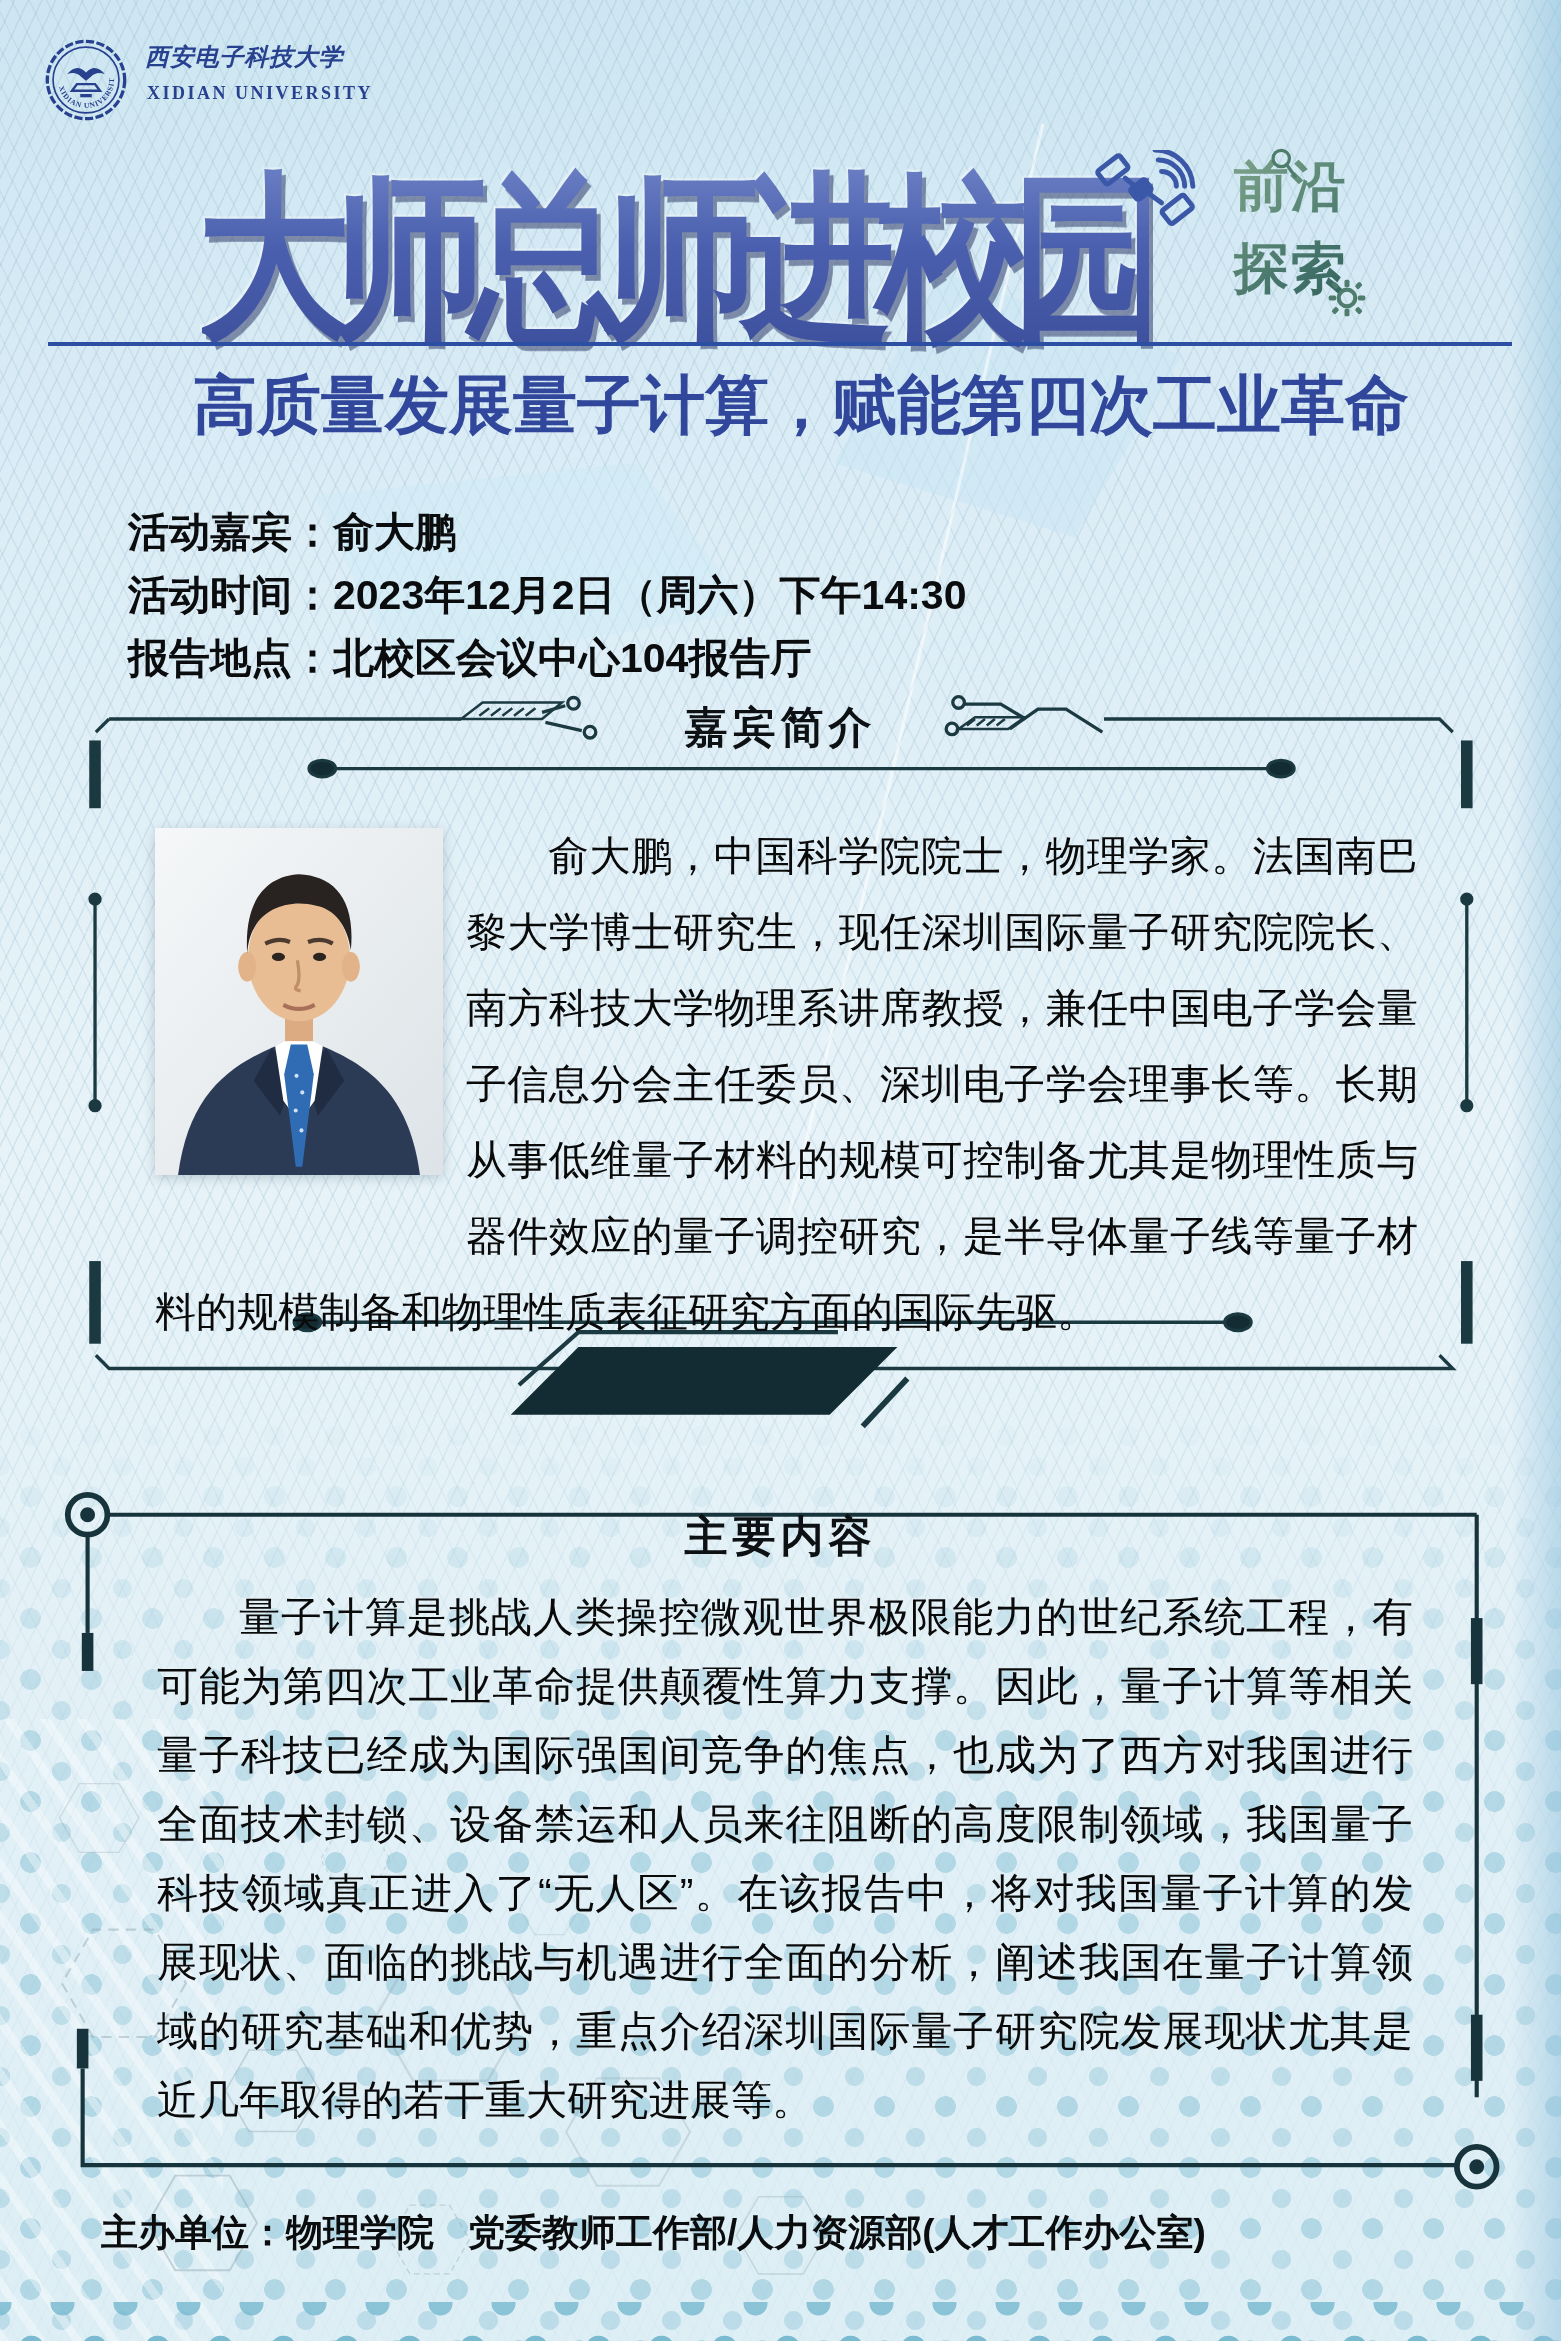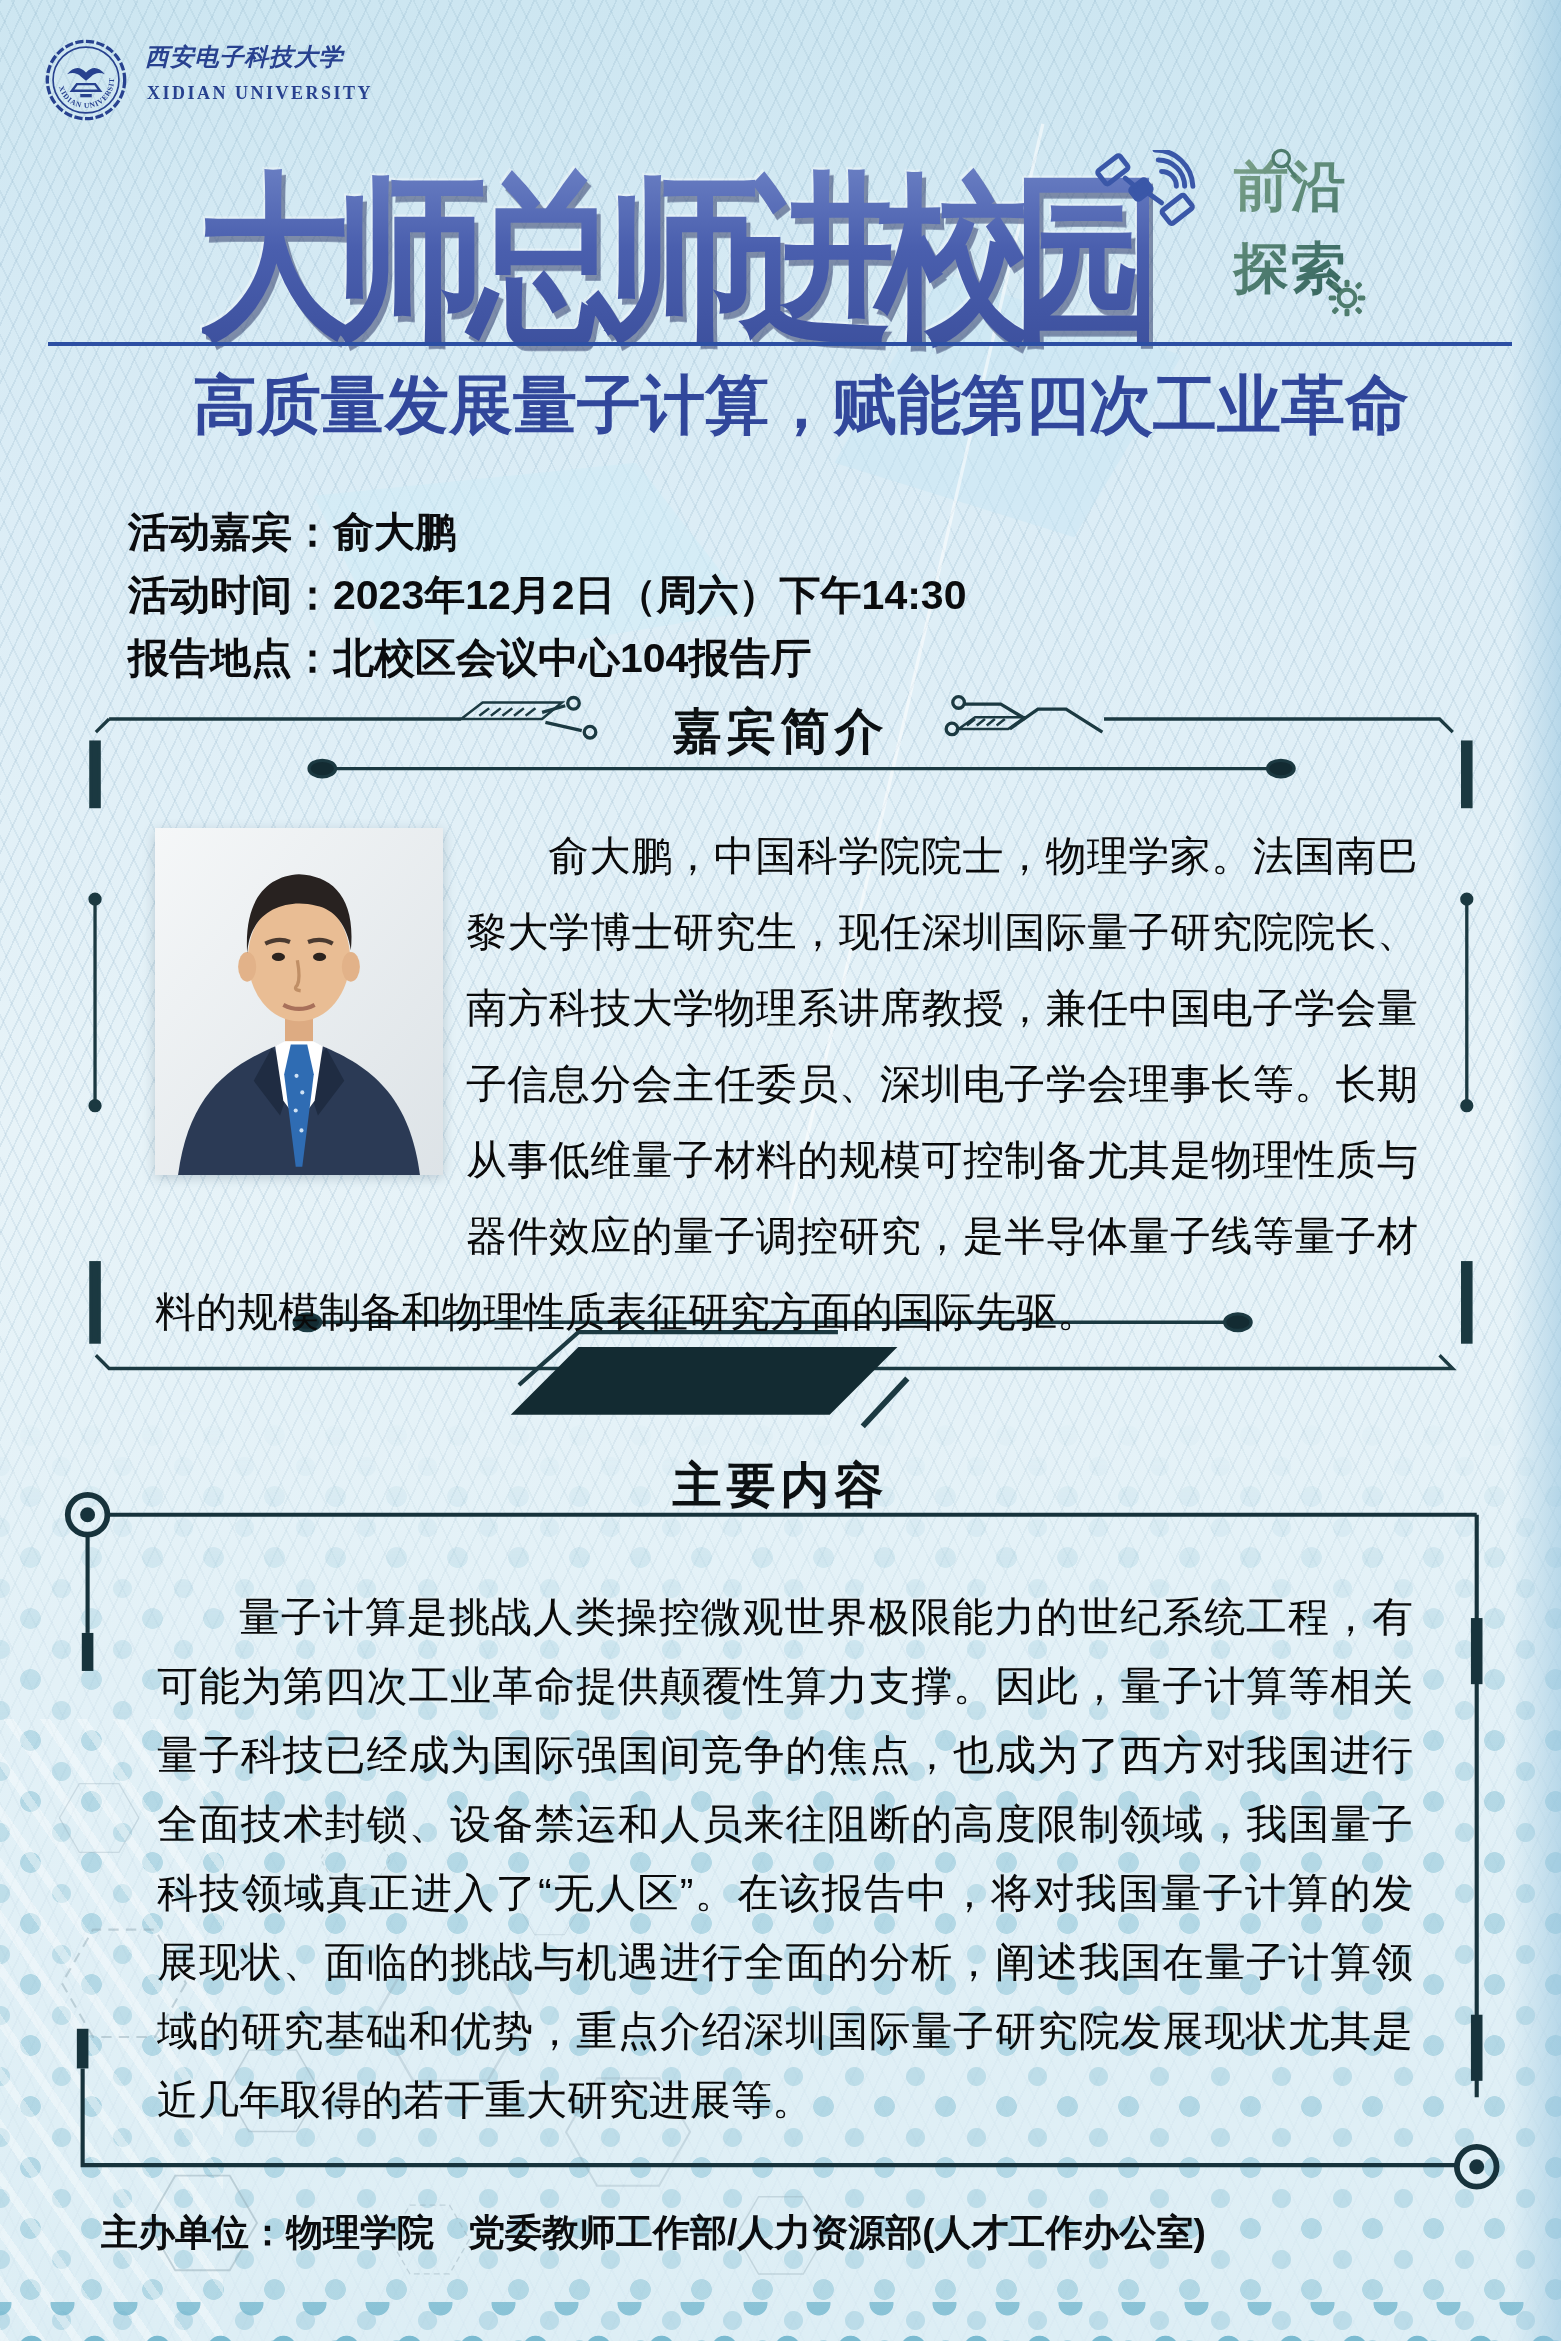--- a/index.html
+++ b/index.html
@@ -88,24 +88,24 @@
   .lecture-title{
     position:absolute; left:0; right:0; top:362px; text-align:center;
     font-size:64px; font-weight:900; color:#31479b; letter-spacing:0;padding-left:41px;
   }
   .details{position:absolute; left:99px; top:501px;margin-left:29px;}
   .detail-row{font-size:41px; line-height:63px; font-weight:900; color:#0b0c0e; white-space:nowrap;}
 
   
   .section-heading{
     position:absolute; left:0; right:0; text-align:center;
-    font-size:49px; font-weight:900; color:#0d1113; letter-spacing:5px;
+    font-size:43px; font-weight:900; color:#0d1113; letter-spacing:5px;
   }
   .h-guest{top:699px;}
-  .h-content{top:1453px;}
+  .h-content{top:1508px;}
 
   
   .bio{
     position:absolute; left:155px; top:818px; width:1263px;
     font-size:41px; line-height:76px; font-weight:500; color:#0a0a0a;
     text-align:justify; text-justify:inter-ideograph; text-indent:2em;
   }
   .photo{
     float:left; width:288px; height:347px; margin:10px 23px 40px 0;
     box-shadow:0 3.3px 11.6px rgba(40,70,95,.25);

